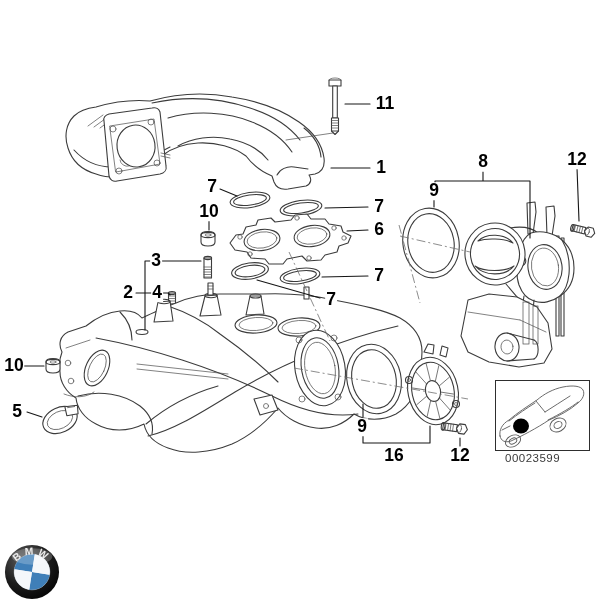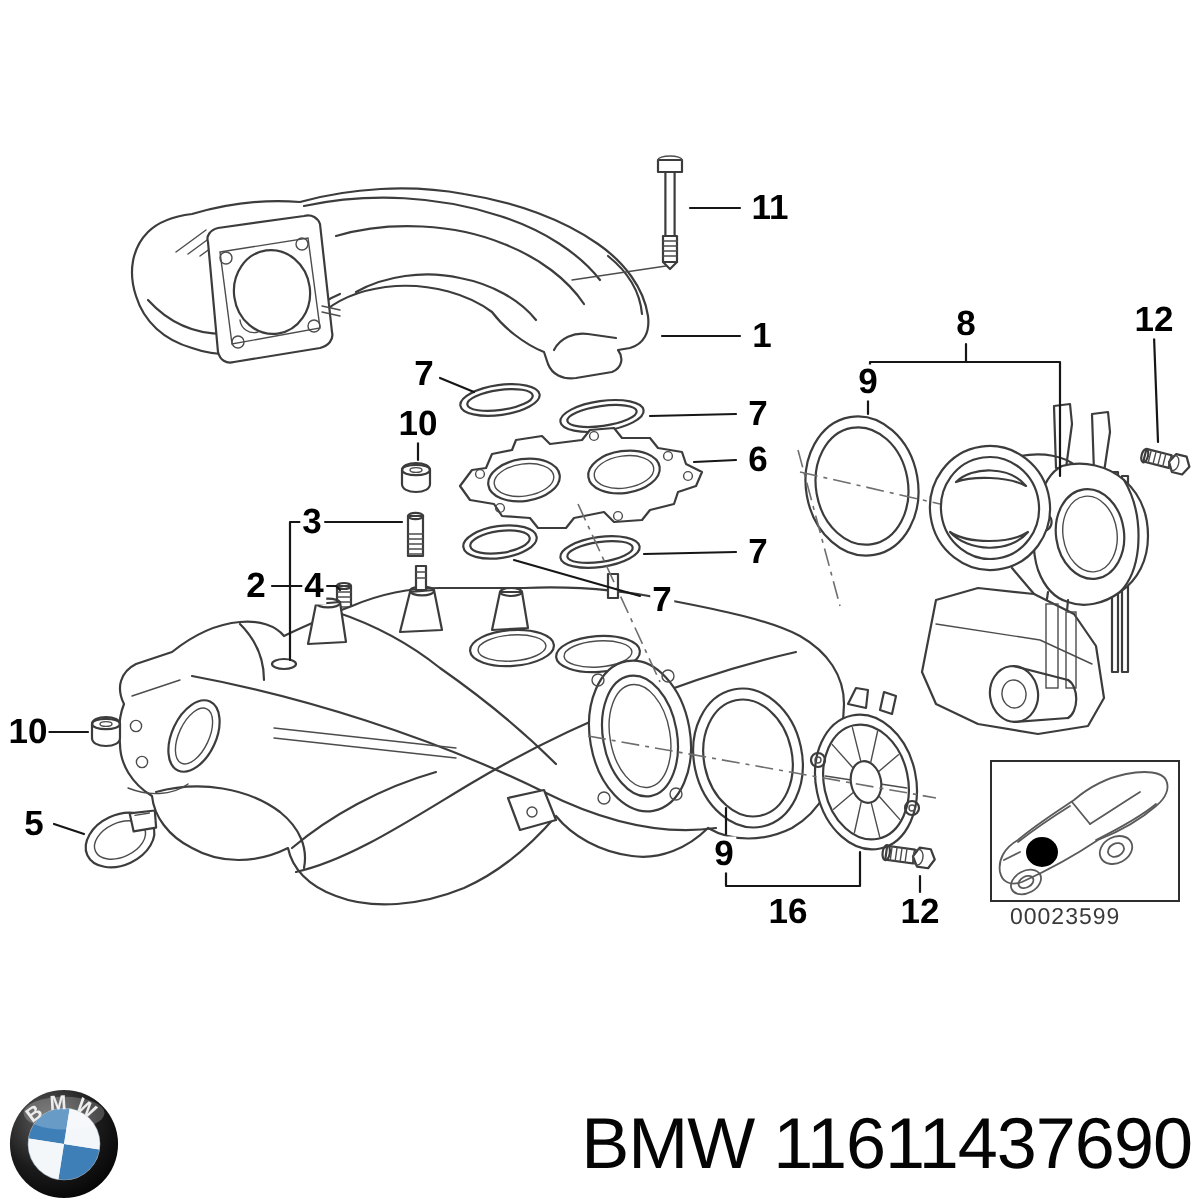--- a/index.html
+++ b/index.html
@@ -350,15 +350,14 @@
         <path d="M 29,29 L 47.5,29 A 18.5,18.5 0 0 1 29,47.5 Z" fill="#3f7fb8"></path>
         <path d="M 29,29 L 47.5,29 A 18.5,18.5 0 0 0 29,10.5 Z" fill="#f4f7fa"></path>
         <path d="M 29,29 L 29,47.5 A 18.5,18.5 0 0 1 10.5,29 Z" fill="#f4f7fa"></path>
       </g>
       <ellipse cx="29" cy="13" rx="21" ry="8.5" fill="#ffffff" opacity="0.22"></ellipse>
       <text font-size="10.5" font-weight="bold" fill="#ededed" letter-spacing="3.5" font-family="Liberation Sans, sans-serif">
         <textPath href="#bmwArc" startOffset="50%" text-anchor="middle">BMW</textPath>
       </text>
     </svg>
   </div>
-  <div class="part-number">BMW 11611437690</div>
 
 </div>
 
 </body></html>

